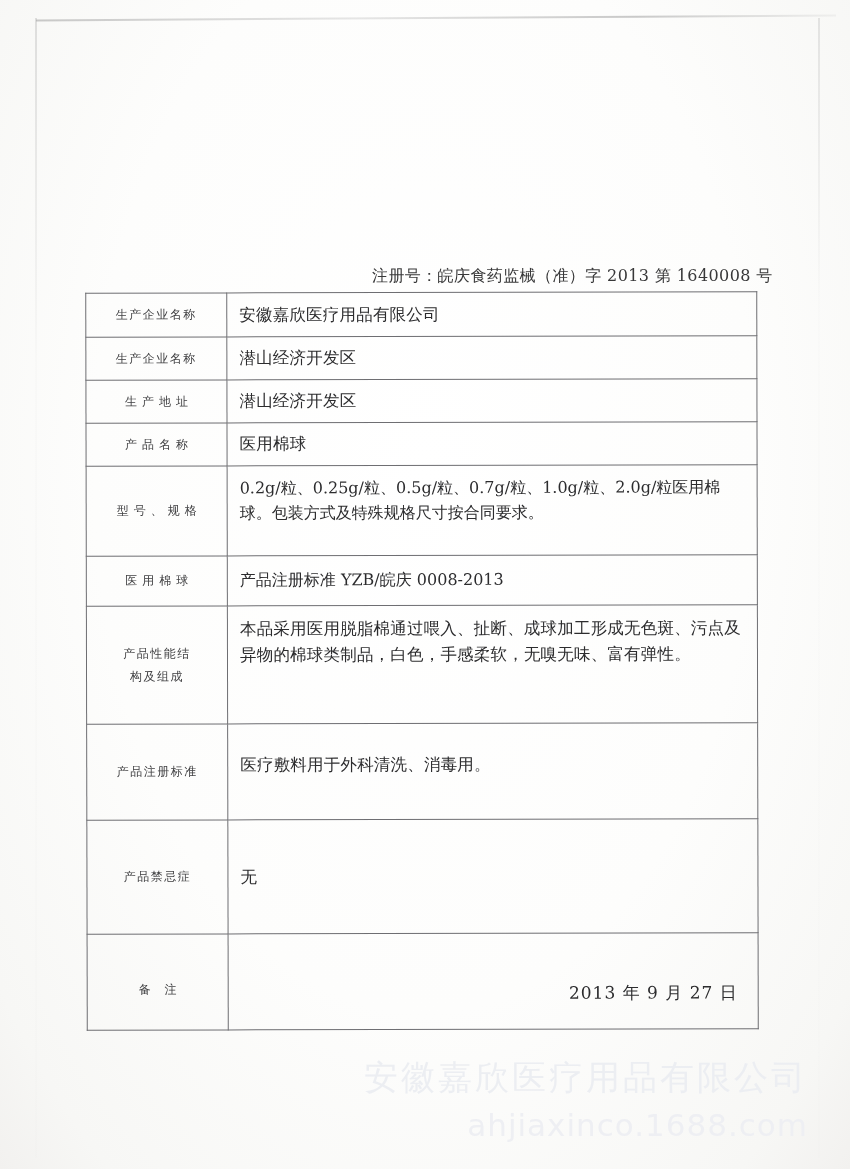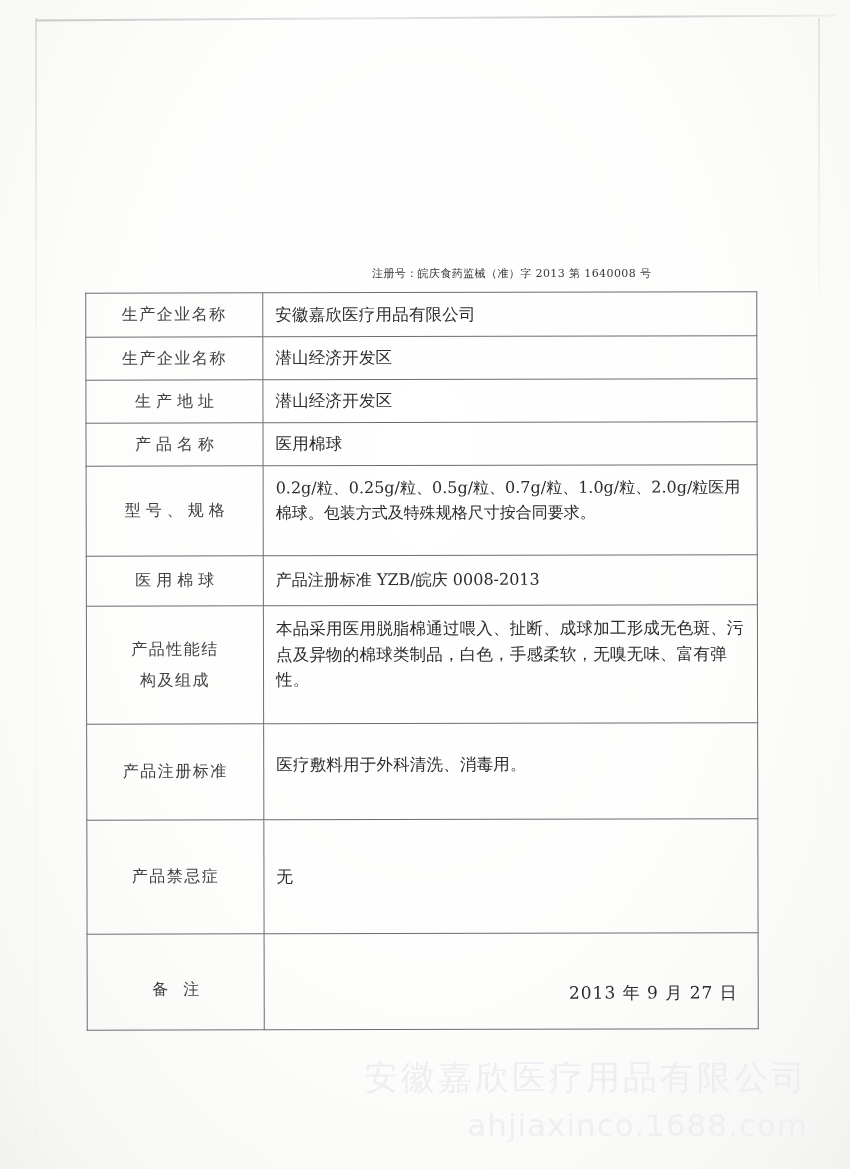--- a/index.html
+++ b/index.html
@@ -71,21 +71,21 @@
     font-family: "DejaVu Sans", "Liberation Sans", sans-serif;
     font-weight: 400;
     text-shadow: 0.4px 0.4px 0 rgba(120,120,125,0.30);
   }
 
   
   .reg-line {
     position: absolute;
     left: 372px;
     top: 266px;
-    font-size: 11px;
+    font-size: 16px;
     color: #383839;
     letter-spacing: 0.4px;
     font-family: "DejaVu Serif", "Liberation Serif", serif;
     white-space: nowrap;
   }
 
   
   .reg-table {
     position: absolute;
     left: 86px;
@@ -97,26 +97,26 @@
   }
   .reg-table td {
     border: 1px solid #6e6e72;
     padding: 0;
     vertical-align: middle;
     color: #2f2f31;
   }
   .reg-table .lbl {
     width: 136px;
     text-align: center;
-    font-size: 16px;
+    font-size: 12px;
     letter-spacing: 1.5px;
     color: #414143;
     font-family: "DejaVu Sans", "Liberation Sans", sans-serif;
     line-height: 1.9;
-    padding: 4px 20px;
+    padding: 4px 2px;
   }
   .reg-table .lbl.wide-space {
     letter-spacing: 5px;
     text-indent: 5px;
   }
   .reg-table .val {
     padding: 5px 10px 5px 12px;
     font-size: 16.5px;
     line-height: 1.55;
     color: #2c2c2e;

